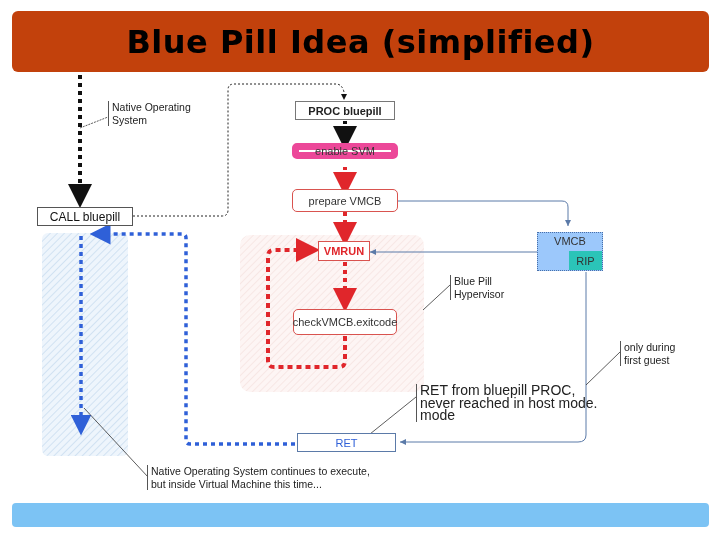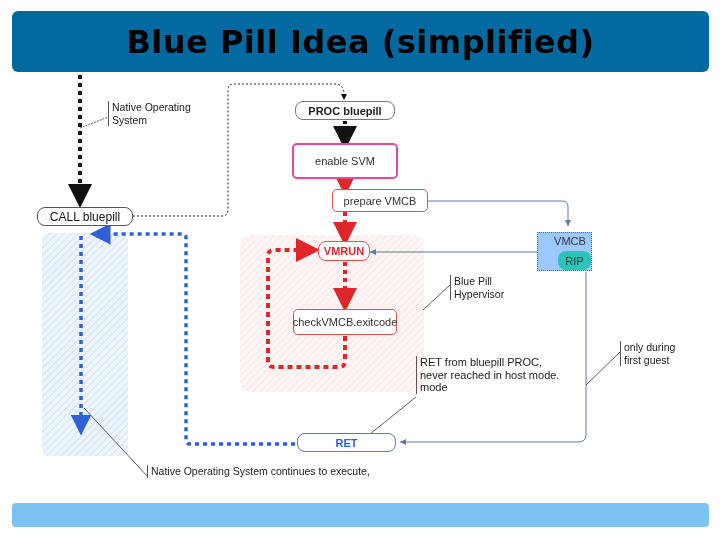--- a/index.html
+++ b/index.html
@@ -1,22 +1,22 @@
 <!DOCTYPE html>
 <html><head>
 <meta charset="utf-8">
 <style>
   html, body { margin:0; padding:0; background:#ffffff; }
   body { width:720px; height:540px; position:relative; overflow:hidden; font-family:"Liberation Sans", sans-serif; }
-  .title-bar { position:absolute; left:12px; top:11px; width:697px; height:61px; background:#0369a1; border-radius:6px; display:flex; align-items:center; justify-content:center; }
+  .title-bar { position:absolute; left:12px; top:11px; width:697px; height:61px; background:#c2410c; border-radius:6px; display:flex; align-items:center; justify-content:center; }
   .title-bar h1 { margin:0; font-family:"DejaVu Sans", sans-serif; font-weight:bold; font-size:32px; color:#000; letter-spacing:0.5px; }
   .footer-bar { position:absolute; left:12px; top:503px; width:697px; height:24px; background:#7cc3f4; border-radius:4px; }
   svg.diagram { position:absolute; left:0; top:0; width:720px; height:540px; }
   .lbl { position:absolute; font-family:"Liberation Sans", sans-serif; color:#222; font-size:10.5px; line-height:12.5px; white-space:nowrap; }
-  .box { position:absolute; display:flex; align-items:center; justify-content:center; font-family:"Liberation Sans", sans-serif; font-size:11px; box-sizing:border-box; text-align:center; line-height:12px;border-radius:8px; }
+  .box { position:absolute; display:flex; align-items:center; justify-content:center; font-family:"Liberation Sans", sans-serif; font-size:11px; box-sizing:border-box; text-align:center; line-height:12px; }
   .callout { border-left:1.5px solid #555; padding-left:3px; }
 </style>
 </head>
 <body>
 
 <div class="title-bar">
   <h1>Blue Pill Idea (simplified)</h1>
 </div>
 
 <svg class="diagram" viewBox="0 0 720 540" xmlns="http://www.w3.org/2000/svg">
@@ -75,56 +75,57 @@
   <line x1="370" y1="434" x2="416" y2="397" stroke="#333" stroke-width="0.8"></line>
   <line x1="84" y1="408" x2="148" y2="477" stroke="#333" stroke-width="0.8"></line>
 </svg>
 
 <div class="box" style="left:37px;top:207px;width:96px;height:19px;border:1px solid #555;background:#fff;font-size:12px;color:#111;">
   <span>CALL bluepill</span>
 </div>
 <div class="box" style="left:295px;top:101px;width:100px;height:19px;border:1px solid #777;background:#fff;font-weight:bold;font-size:11px;color:#222;">
   <span>PROC bluepill</span>
 </div>
-<div class="box" style="left:292px;top:143px;width:106px;height:36px;border:2px solid #ec4899;border-radius:5px;background:#fff;color:#333;">
+<div class="box" style="left:292px;top:143px;width:106px;height:16px;border:7px solid #ec4899;border-radius:5px;background:#fff;color:#333;">
   <span>enable SVM</span>
 </div>
-<div class="box" style="left:292px;top:189px;width:96px;height:23px;border:1px solid #d9534f;border-radius:5px;background:#fff;color:#333;margin-left:40px;">
+<div class="box" style="left:292px;top:189px;width:106px;height:23px;border:1px solid #d9534f;border-radius:5px;background:#fff;color:#333;">
   <span>prepare VMCB</span>
 </div>
 <div class="box" style="left:318px;top:241px;width:52px;height:20px;border:1px solid #d9534f;background:#fff;color:#e0262b;font-weight:bold;">
   <span>VMRUN</span>
 </div>
 <div class="box" style="left:293px;top:309px;width:104px;height:26px;border:1px solid #d9534f;border-radius:5px;background:#fff;color:#333;line-height:11px;">
   <span>check</span>
   <span>VMCB.exitcode</span>
 </div>
-<div class="box" style="left:297px;top:433px;width:99px;height:19px;border:1px solid #5b7aa8;background:#fff;color:#2f60d8;font-weight:bold;">
+<div class="box" style="left:297px;top:433px;width:99px;height:19px;border:1px solid #5b7aa8;background:#fff;color:#2f60d8;font-weight:normal;">
   <span>RET</span>
 </div>
 
-<div style="position:absolute;left:537px;top:232px;width:55px;height:39px;background:#9cc8fb;border:1px dotted #4a6fa8;box-sizing:border-box;">
+<div style="position:absolute;left:537px;top:232px;width:66px;height:39px;background:#9cc8fb;border:1px dotted #4a6fa8;box-sizing:border-box;">
   <div class="box" style="position:absolute;left:0;top:1px;width:64px;height:14px;color:#333;font-size:11px;">VMCB</div>
   <div class="box" style="position:absolute;right:0;bottom:0;width:33px;height:19px;background:#2bc4b8;color:#333;font-size:11px;">RIP</div>
 </div>
 
 <div class="lbl callout" style="left:108px;top:101px;">
   <div>Native Operating</div>
   <div>System</div>
 </div>
 <div class="lbl callout" style="left:450px;top:275px;">
   <div>Blue Pill</div>
   <div>Hypervisor</div>
 </div>
 <div class="lbl callout" style="left:620px;top:341px;">
   <div>only during</div>
   <div>first guest</div>
 </div>
-<div class="lbl callout" style="left:416px;top:356px;font-size:11px;">
+<div class="lbl callout" style="left:416px;top:384px;font-size:14px;">
   <div>RET from bluepill PROC,</div>
   <div>never reached in host mode.</div>
   <div>mode</div>
 </div>
 <div class="lbl callout" style="left:147px;top:465px;">
   <div>Native Operating System continues to execute,</div>
+  <div>but inside Virtual Machine this time...</div>
 </div>
 
 <div class="footer-bar"></div>
 
 </body></html>

